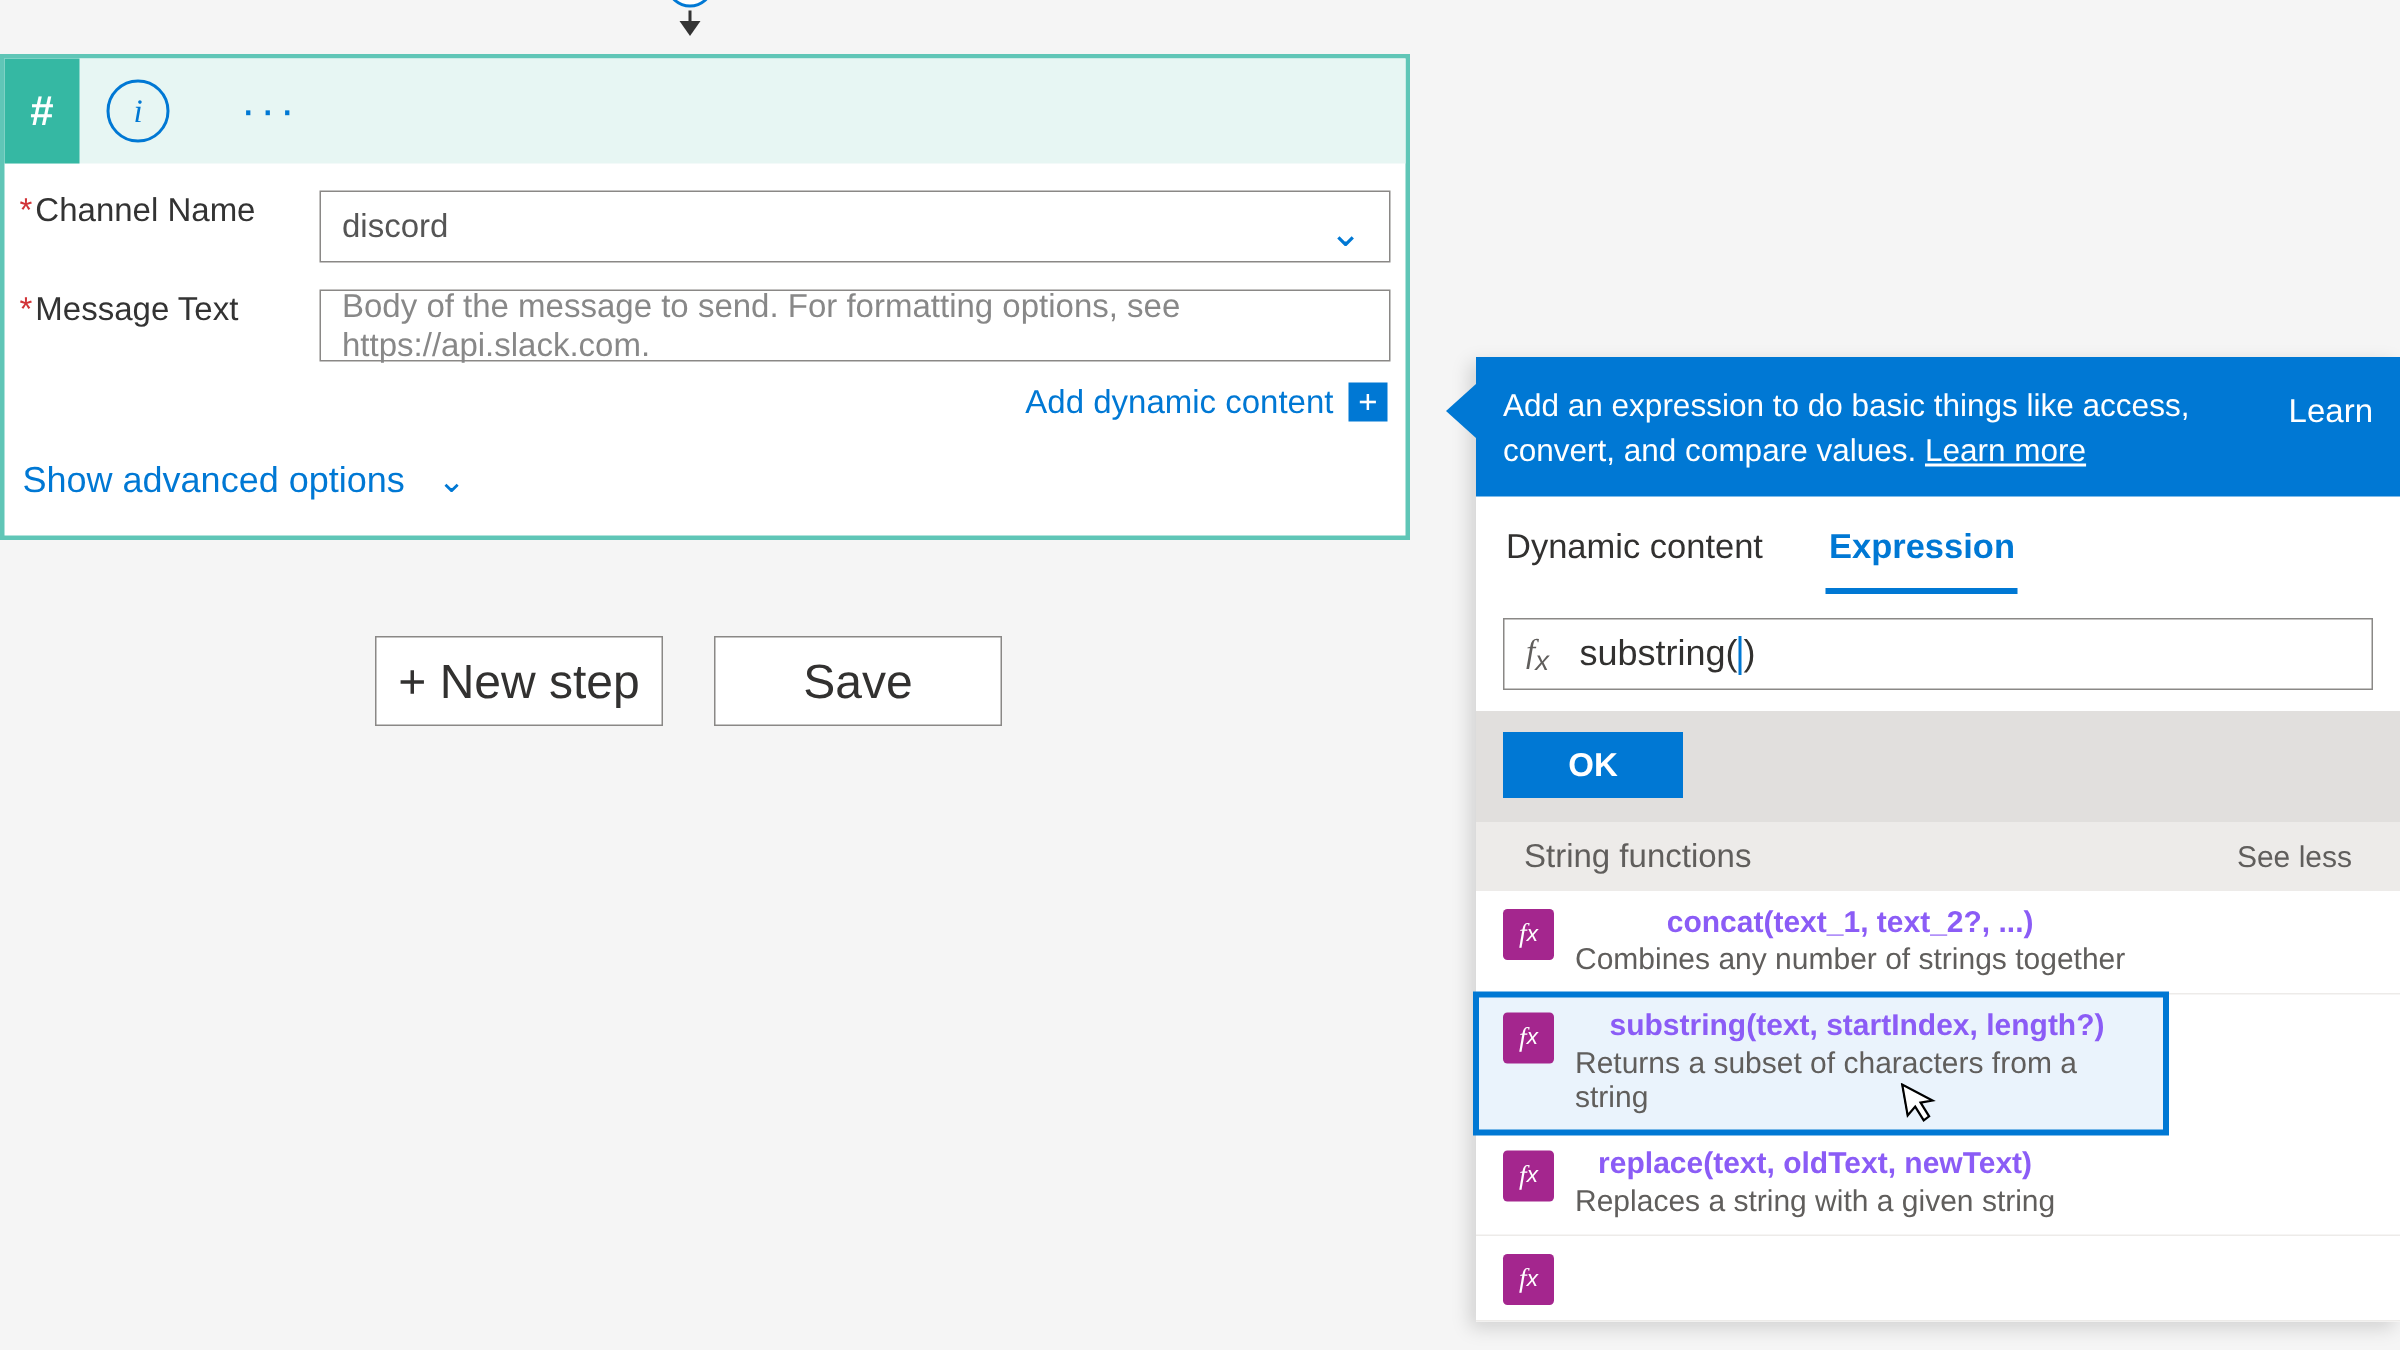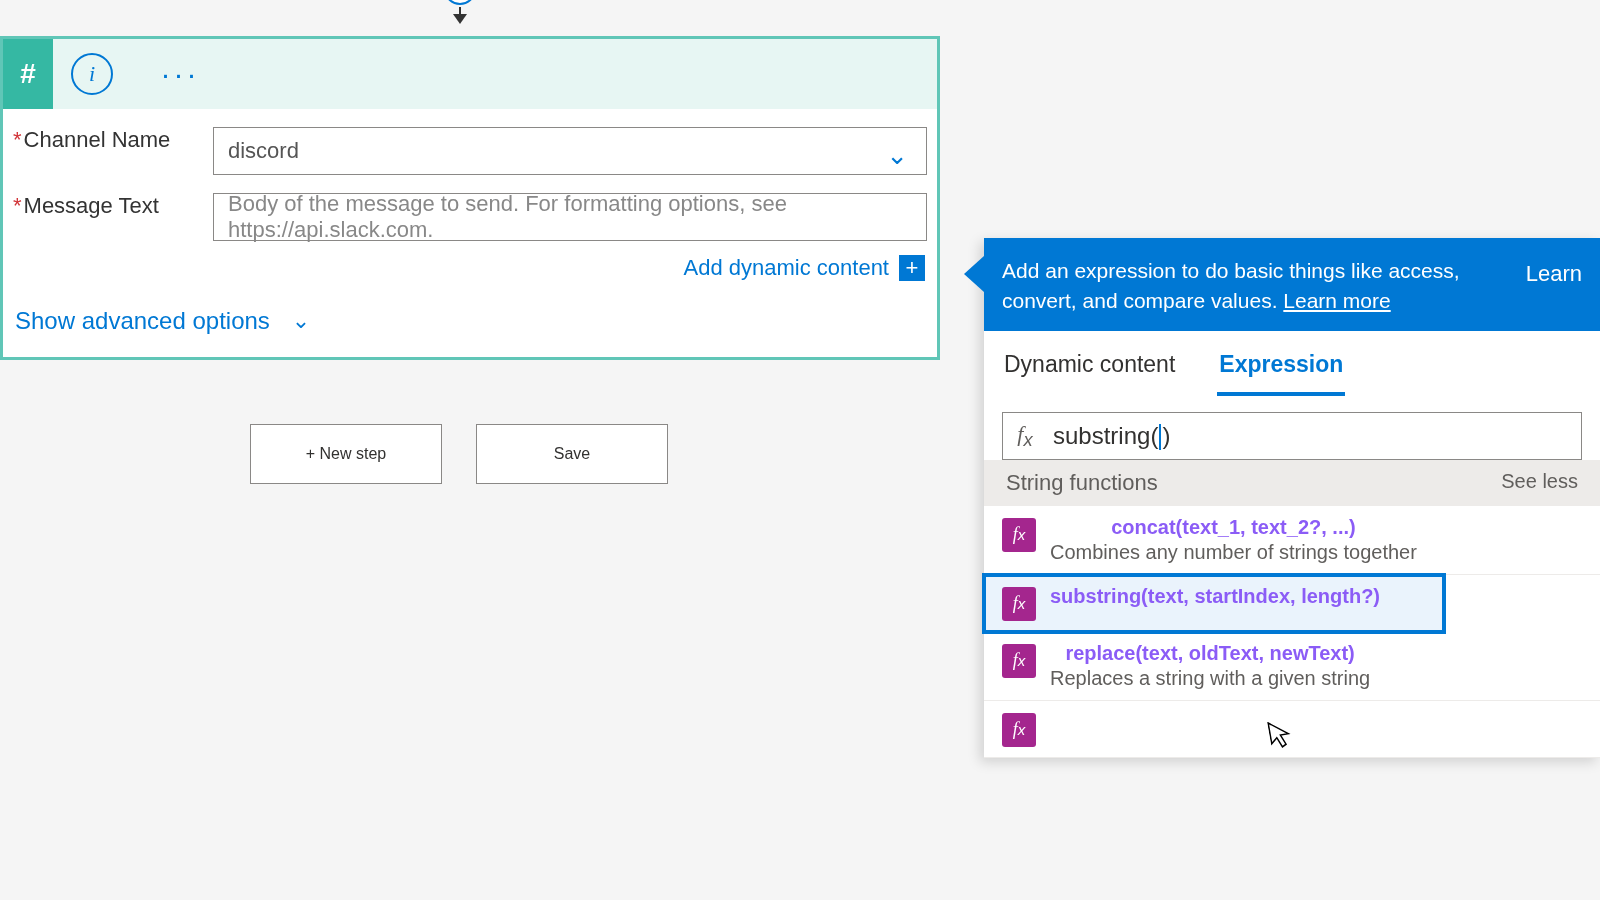--- a/index.html
+++ b/index.html
@@ -94,21 +94,21 @@
 
   
   .bottom-actions {
     position:absolute; left:250px; top:424px;
     display:flex; gap:34px;
   }
   .btn {
     width:192px; height:60px;
     border:1px solid #8a8886; background:#fff;
     display:flex; align-items:center; justify-content:center;
-    font-size:16px; color:#323130; cursor:pointer;
+    font-size:32px; color:#323130; cursor:pointer;
   }
 
   
   .expr-panel {
     position:absolute;
     left:984px; top:238px;
     width:616px;
     background:#fff;
     box-shadow:-4px 4px 12px rgba(0,0,0,0.15);
     border-top:4px solid #0078d4;
@@ -160,22 +160,22 @@
     background:#0078d4; vertical-align:middle; margin:0 1px;
   }
 
   .ok-row { background:#e1dfdd; padding:14px 18px 16px 18px; margin-top:14px; }
   .ok-btn {
     width:120px; height:44px; background:#0078d4; color:#fff;
     border:none; font-size:22px; font-weight:600; cursor:pointer;
   }
 
   .func-header {
-    background:#edebe9; padding:10px 22px;
-    display:flex; align-items:flex-start; justify-content:space-between;
+    background:#edebe9; padding:10px 32px;
+    display:flex; align-items:flex-end; justify-content:space-between;
     font-size:22px; color:#605e5c;
   }
   .see-less { font-size:20px; color:#605e5c; cursor:pointer; }
 
   .func-list { position:relative; }
   .func-item {
     display:flex; gap:14px; padding:10px 18px;
     border-bottom:1px solid #edebe9;
     cursor:pointer; align-items:flex-start;
     background:#fff;
@@ -276,40 +276,44 @@
     <div class="expr-tab active">Expression</div>
   </div>
 
   <div class="expr-input-wrap">
     <div class="fx-badge">f<sub>x</sub></div>
     <div class="expr-input">
       <span>substring(</span><span class="cursor"></span><span>)</span>
     </div>
   </div>
 
+  <div class="ok-row">
+    <button class="ok-btn">OK</button>
+  </div>
 
   <div class="func-header">
     <span>String functions</span>
     <span class="see-less">See less</span>
   </div>
 
   <div class="func-list">
 
     <div class="func-item">
       <div class="fx-icon">f<sub>x</sub></div>
       <div class="func-text">
         <div class="sig">concat(text_1, text_2?, ...)</div>
         <div class="desc">Combines any number of strings together</div>
       </div>
     </div>
 
     <div class="func-item highlight">
       <div class="fx-icon">f<sub>x</sub></div>
       <div class="func-text">
         <div class="sig">substring(text, startIndex, length?)</div>
+        <div class="desc">Returns a subset of characters from a string</div>
       </div>
     </div>
 
     <div class="func-item">
       <div class="fx-icon">f<sub>x</sub></div>
       <div class="func-text">
         <div class="sig">replace(text, oldText, newText)</div>
         <div class="desc">Replaces a string with a given string</div>
       </div>
     </div>

